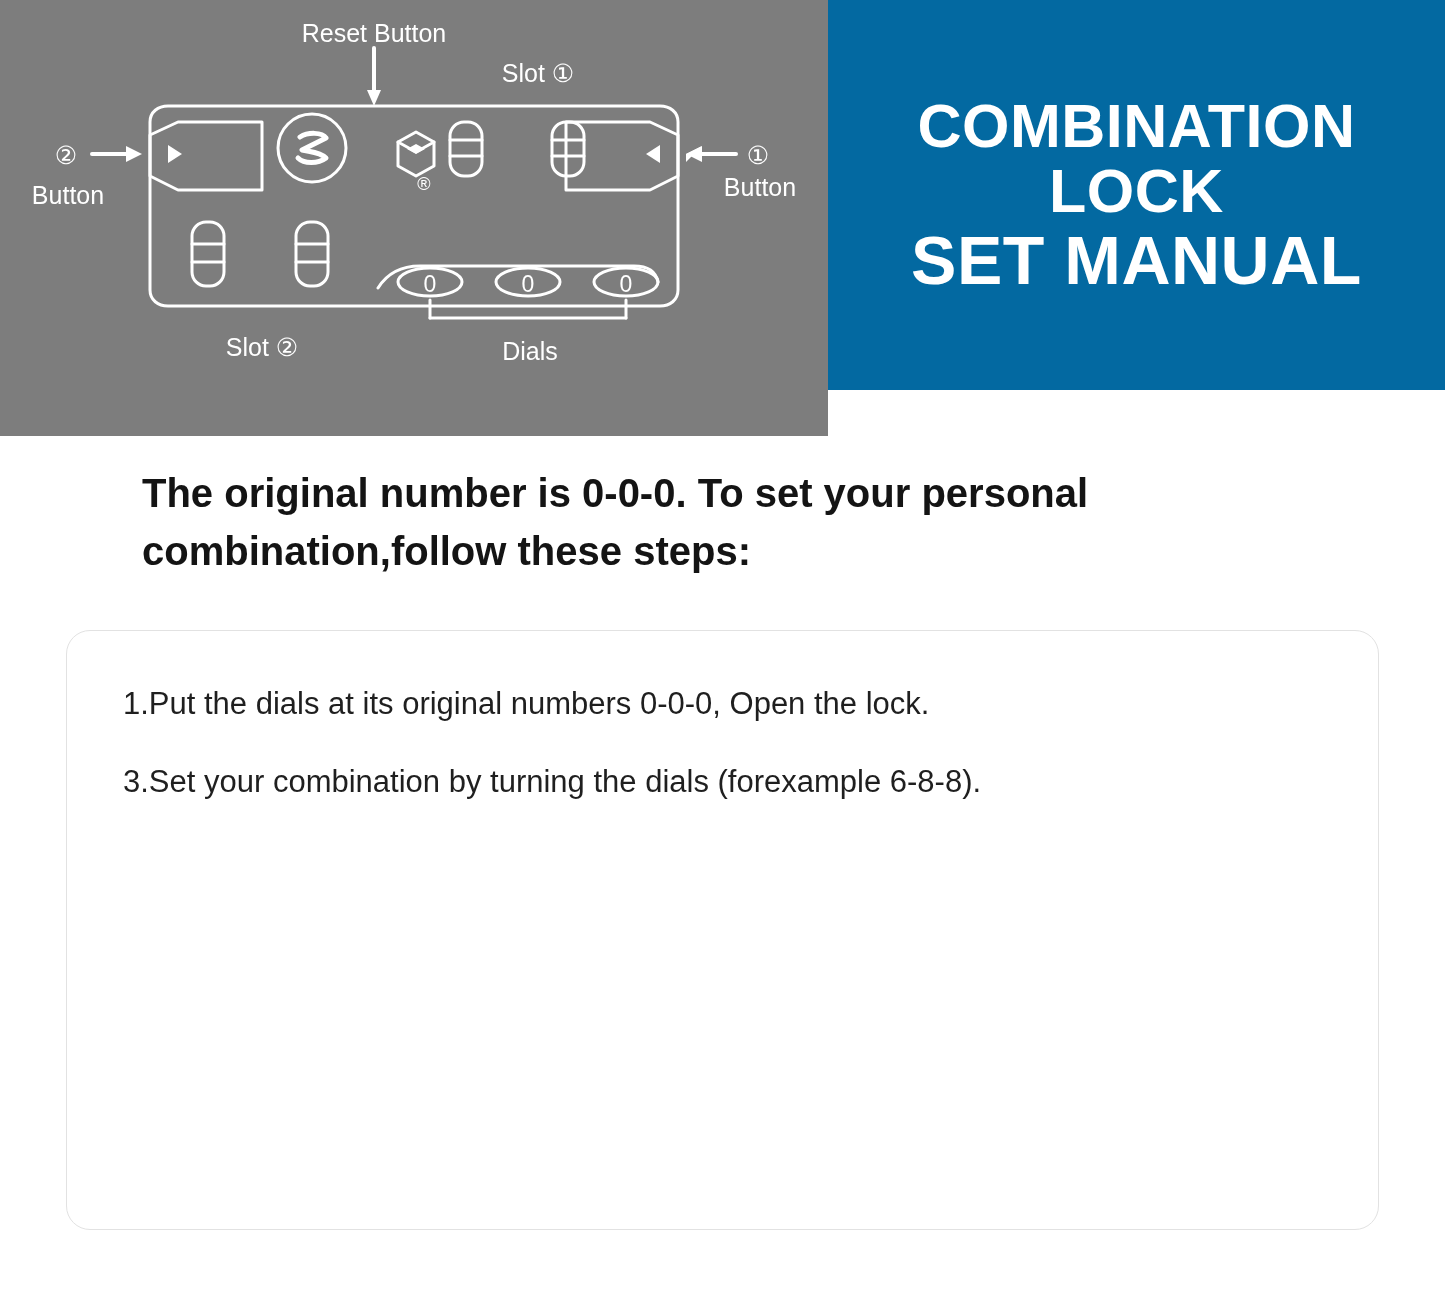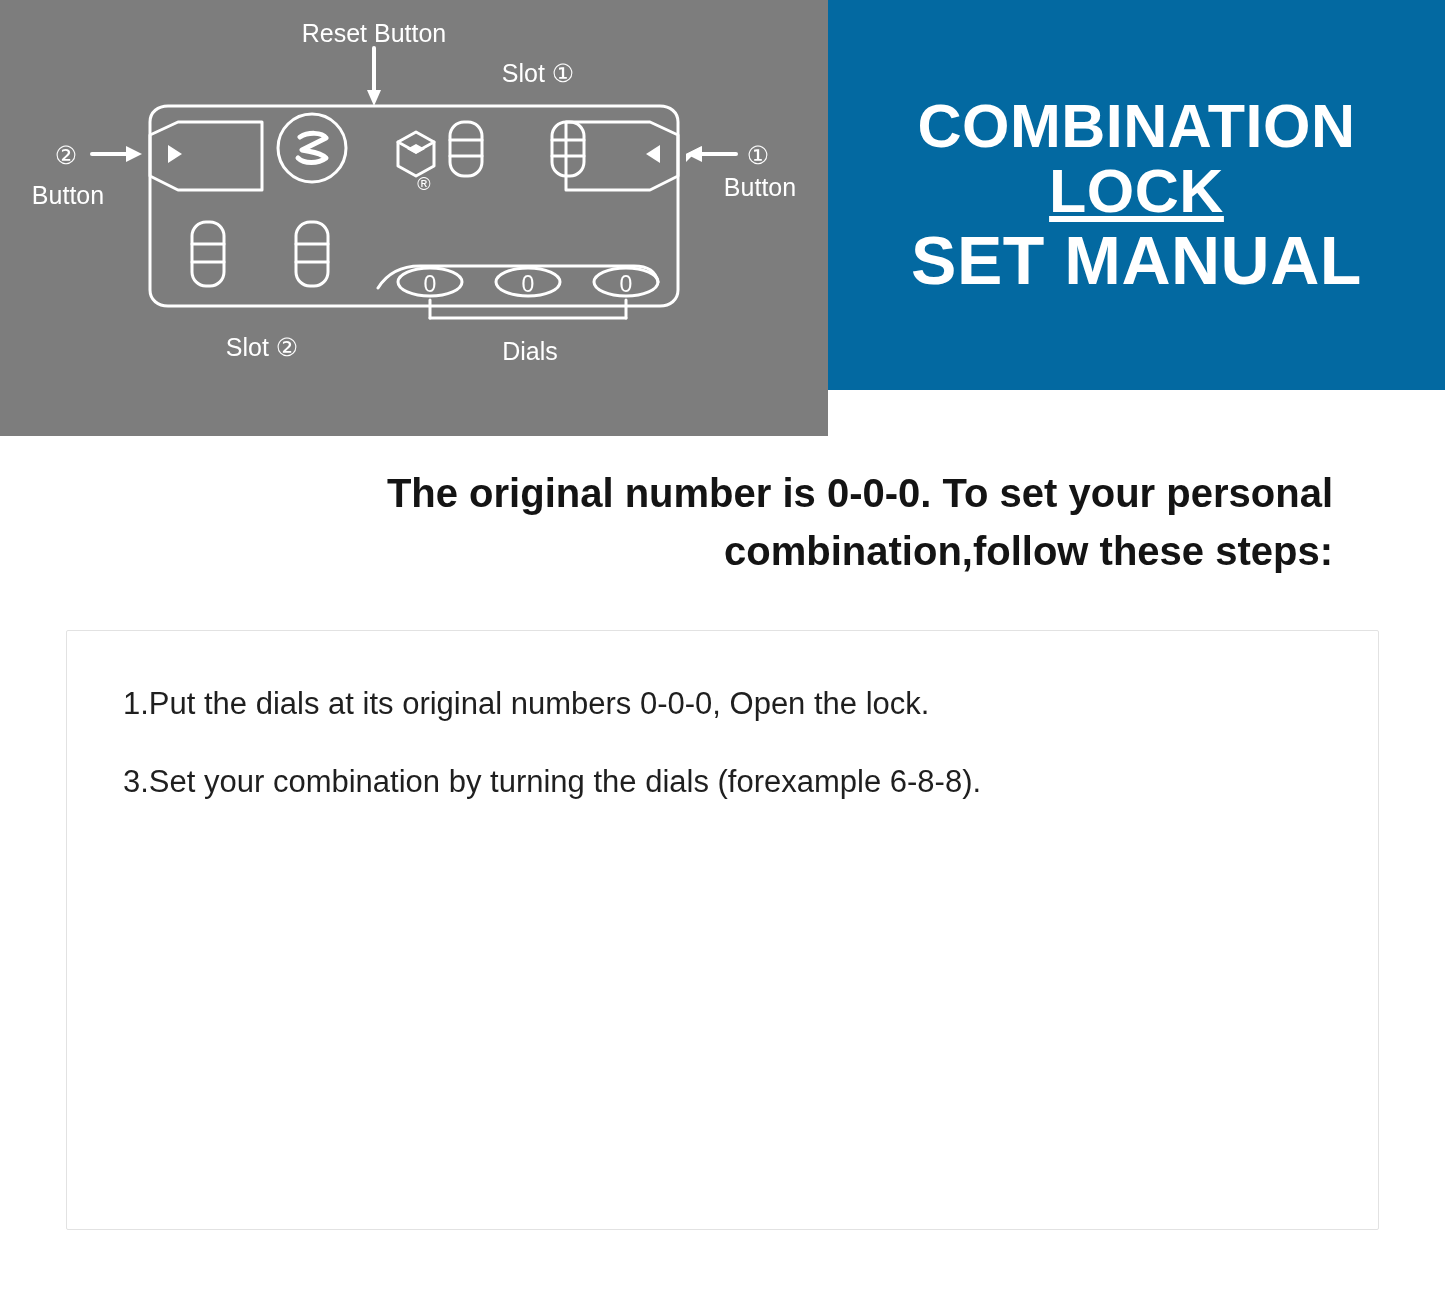--- a/index.html
+++ b/index.html
@@ -46,41 +46,40 @@
   }
   .title-line {
     color: #ffffff;
     font-weight: bold;
     line-height: 1.06;
     text-align: center;
     letter-spacing: 0.5px;
     white-space: nowrap;
   }
   .title-line.l1 { font-size: 61px; }
-  .title-line.l2 { font-size: 61px; text-decoration: underline; }
+  .title-line.l2 { font-size: 61px; }
   .title-line.l3 { font-size: 68px; }
 
   
   .heading {
     margin: 74px 0 0 0;
     padding: 0 112px 0 142px;
     font-size: 40px;
     font-weight: bold;
     line-height: 1.45;
     color: #141414;
-    text-align: right;
   }
 
   
   .card {
     margin: 50px 66px 0 66px;
     width: 1313px;
     box-sizing: border-box;
     border: 1px solid #e2e2e2;
-    border-radius: 2px;
+    border-radius: 24px;
     background: #ffffff;
     padding: 52px 56px 46px 56px;
     min-height: 600px;
   }
   .step {
     font-size: 31px;
     line-height: 1.36;
     color: #1f1f1f;
     margin-bottom: 36px;
   }

